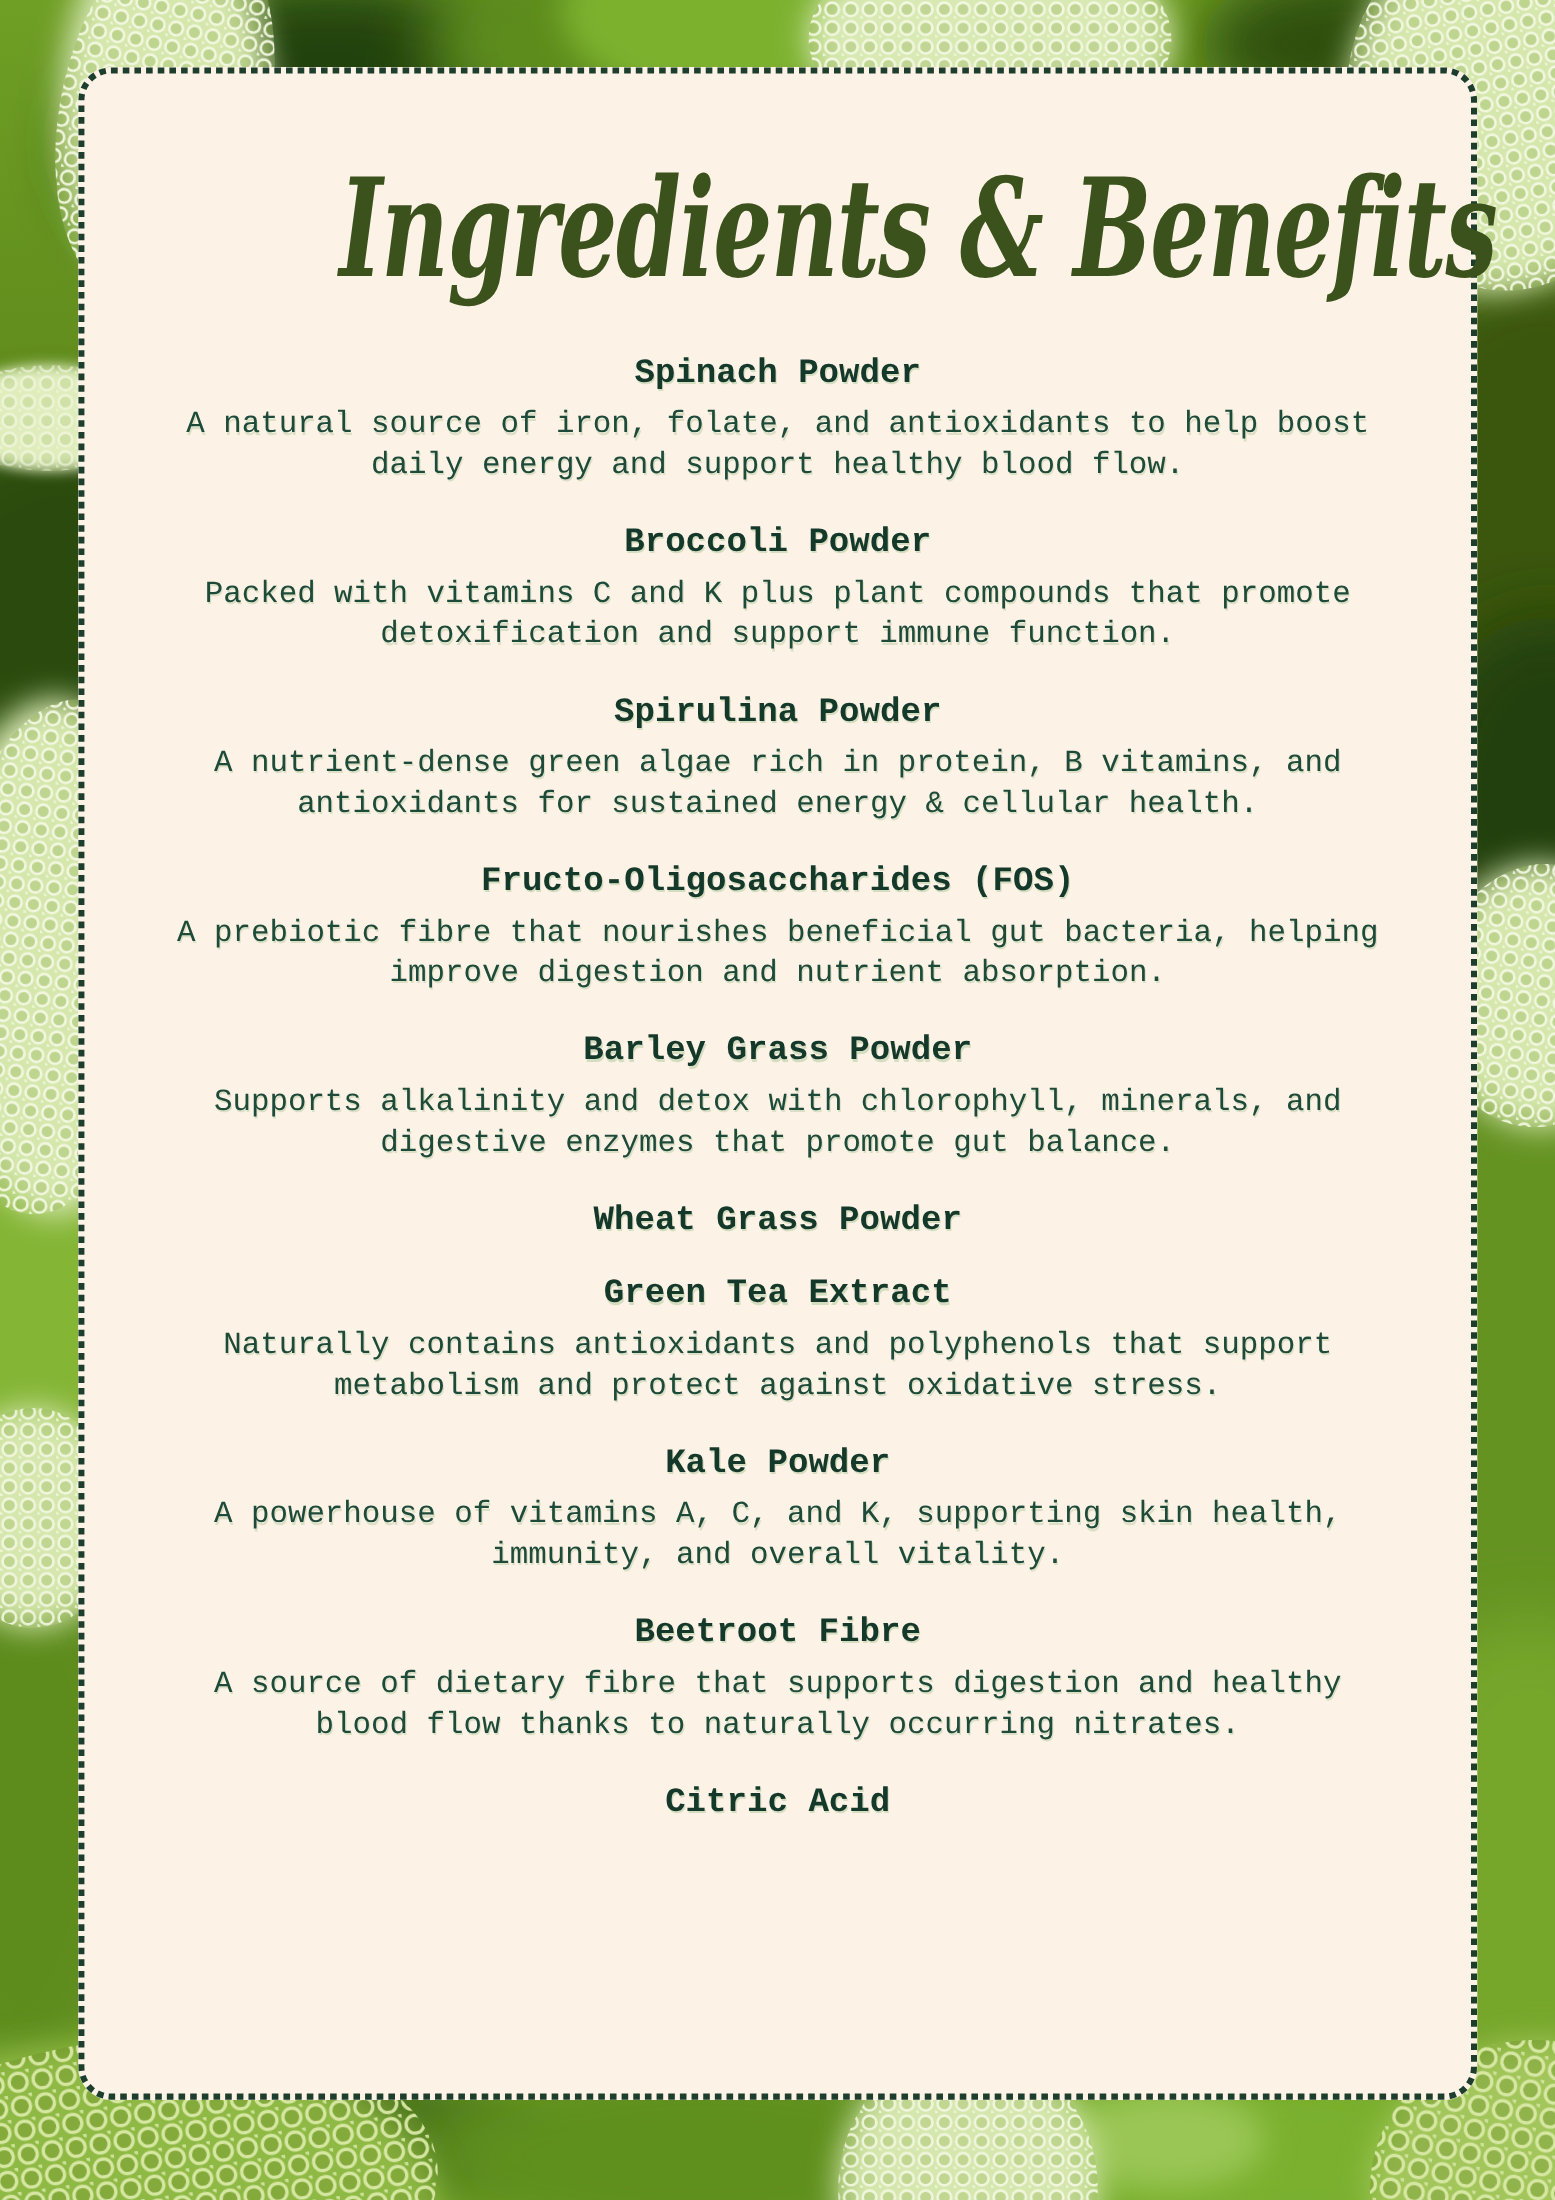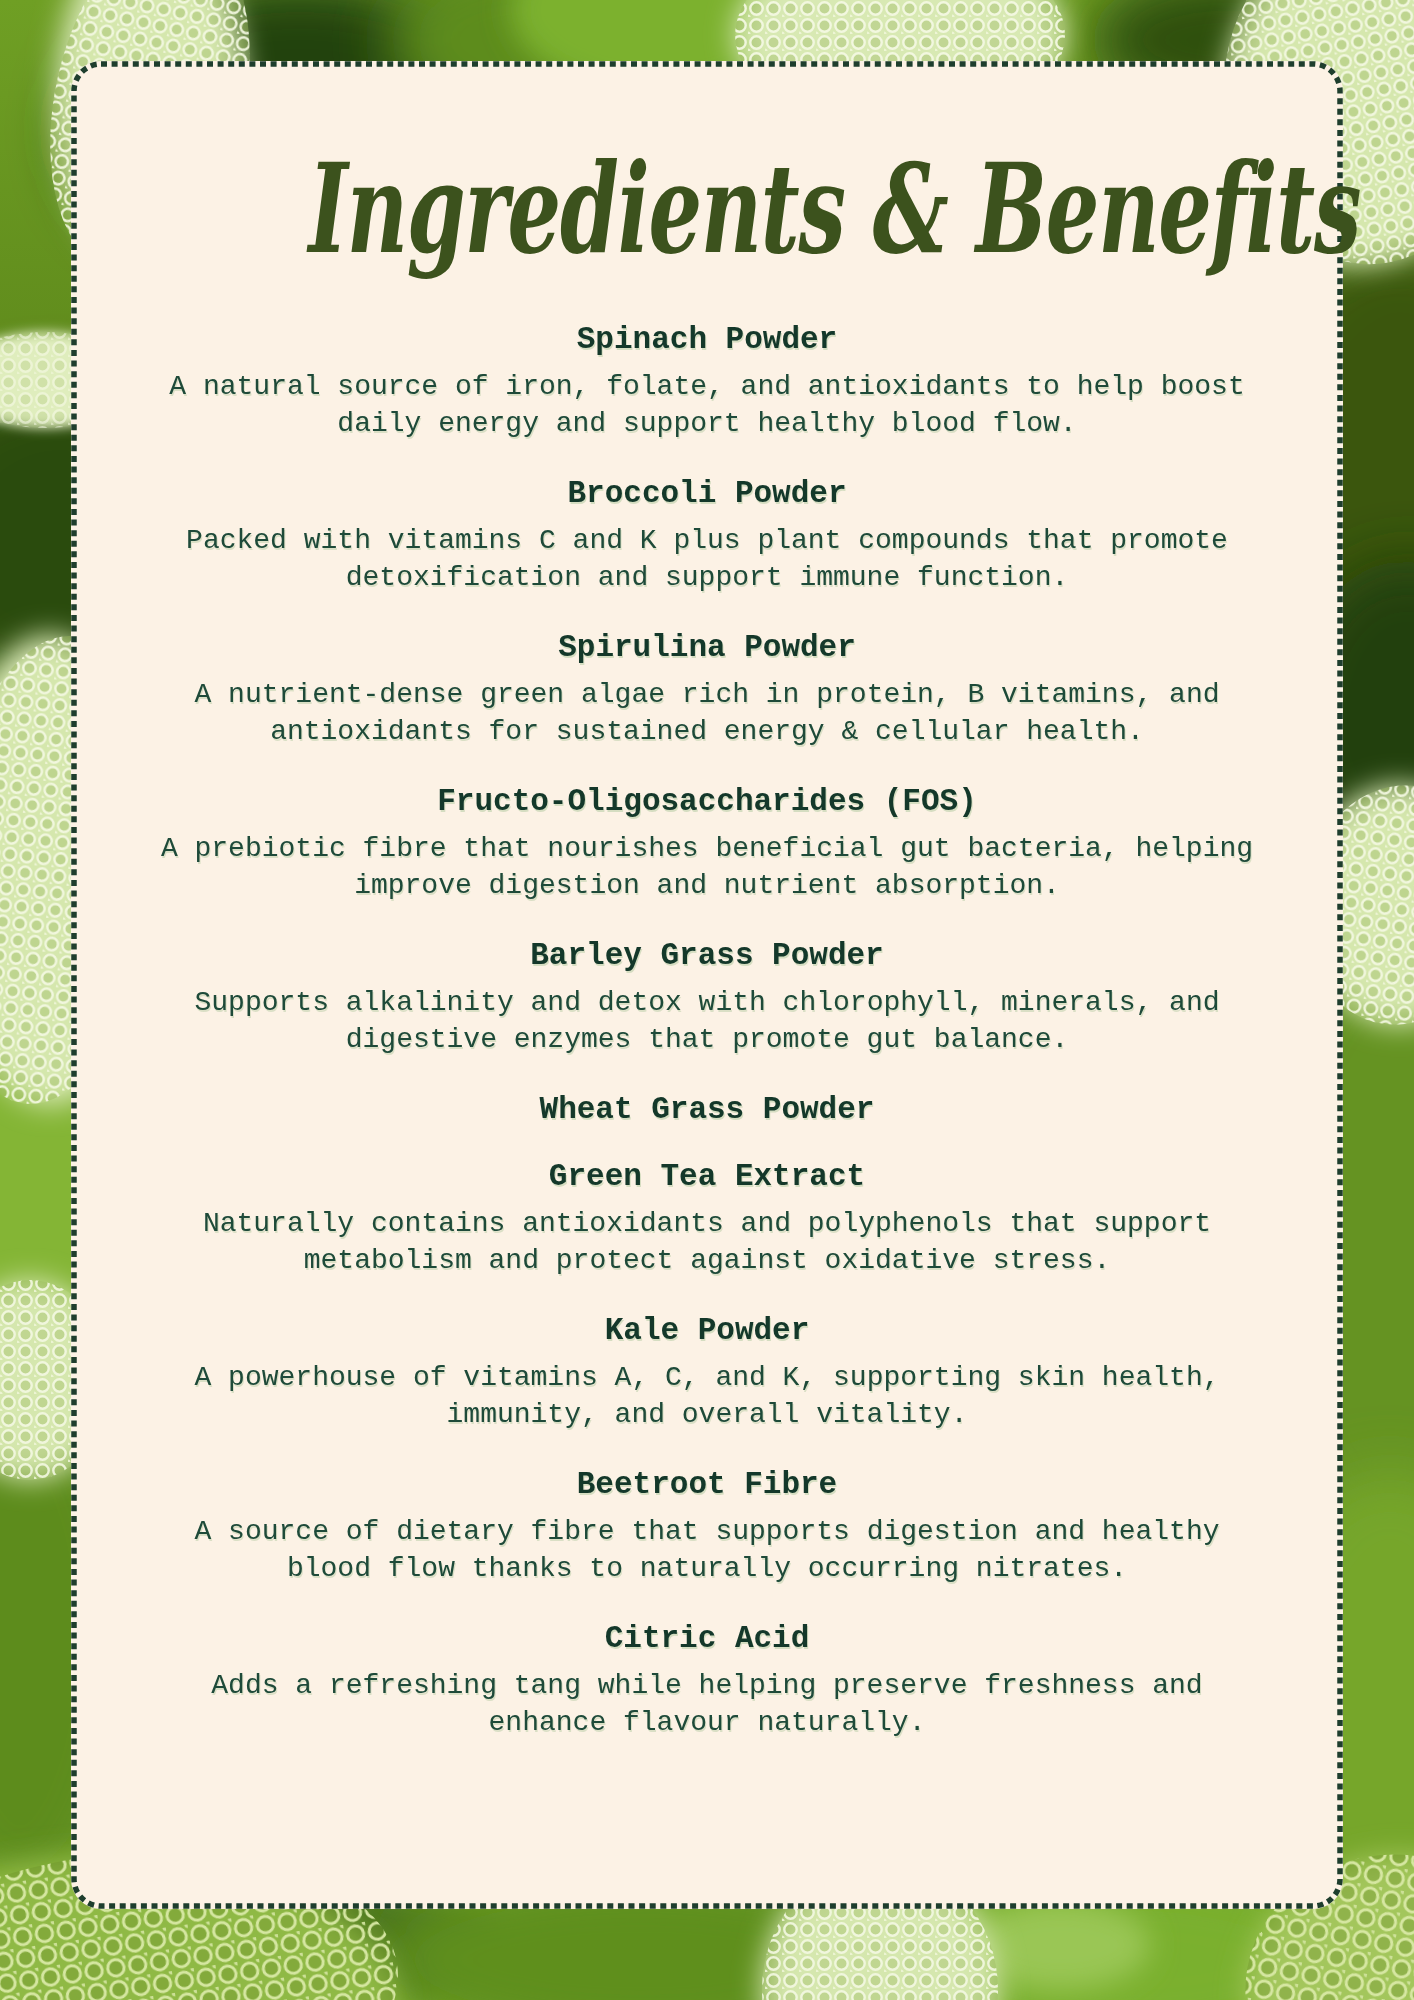--- a/index.html
+++ b/index.html
@@ -187,17 +187,15 @@
       <p>A powerhouse of vitamins A, C, and K, supporting skin health,
 immunity, and overall vitality.</p>
     </section>
     <section class="ing">
       <h2>Beetroot Fibre</h2>
       <p>A source of dietary fibre that supports digestion and healthy
 blood flow thanks to naturally occurring nitrates.</p>
     </section>
     <section class="ing">
       <h2>Citric Acid</h2>
-      <p>Adds a refreshing tang while helping preserve freshness and
-enhance flavour naturally.</p>
     </section>
   </div>
 </div>
 
 </body></html>

